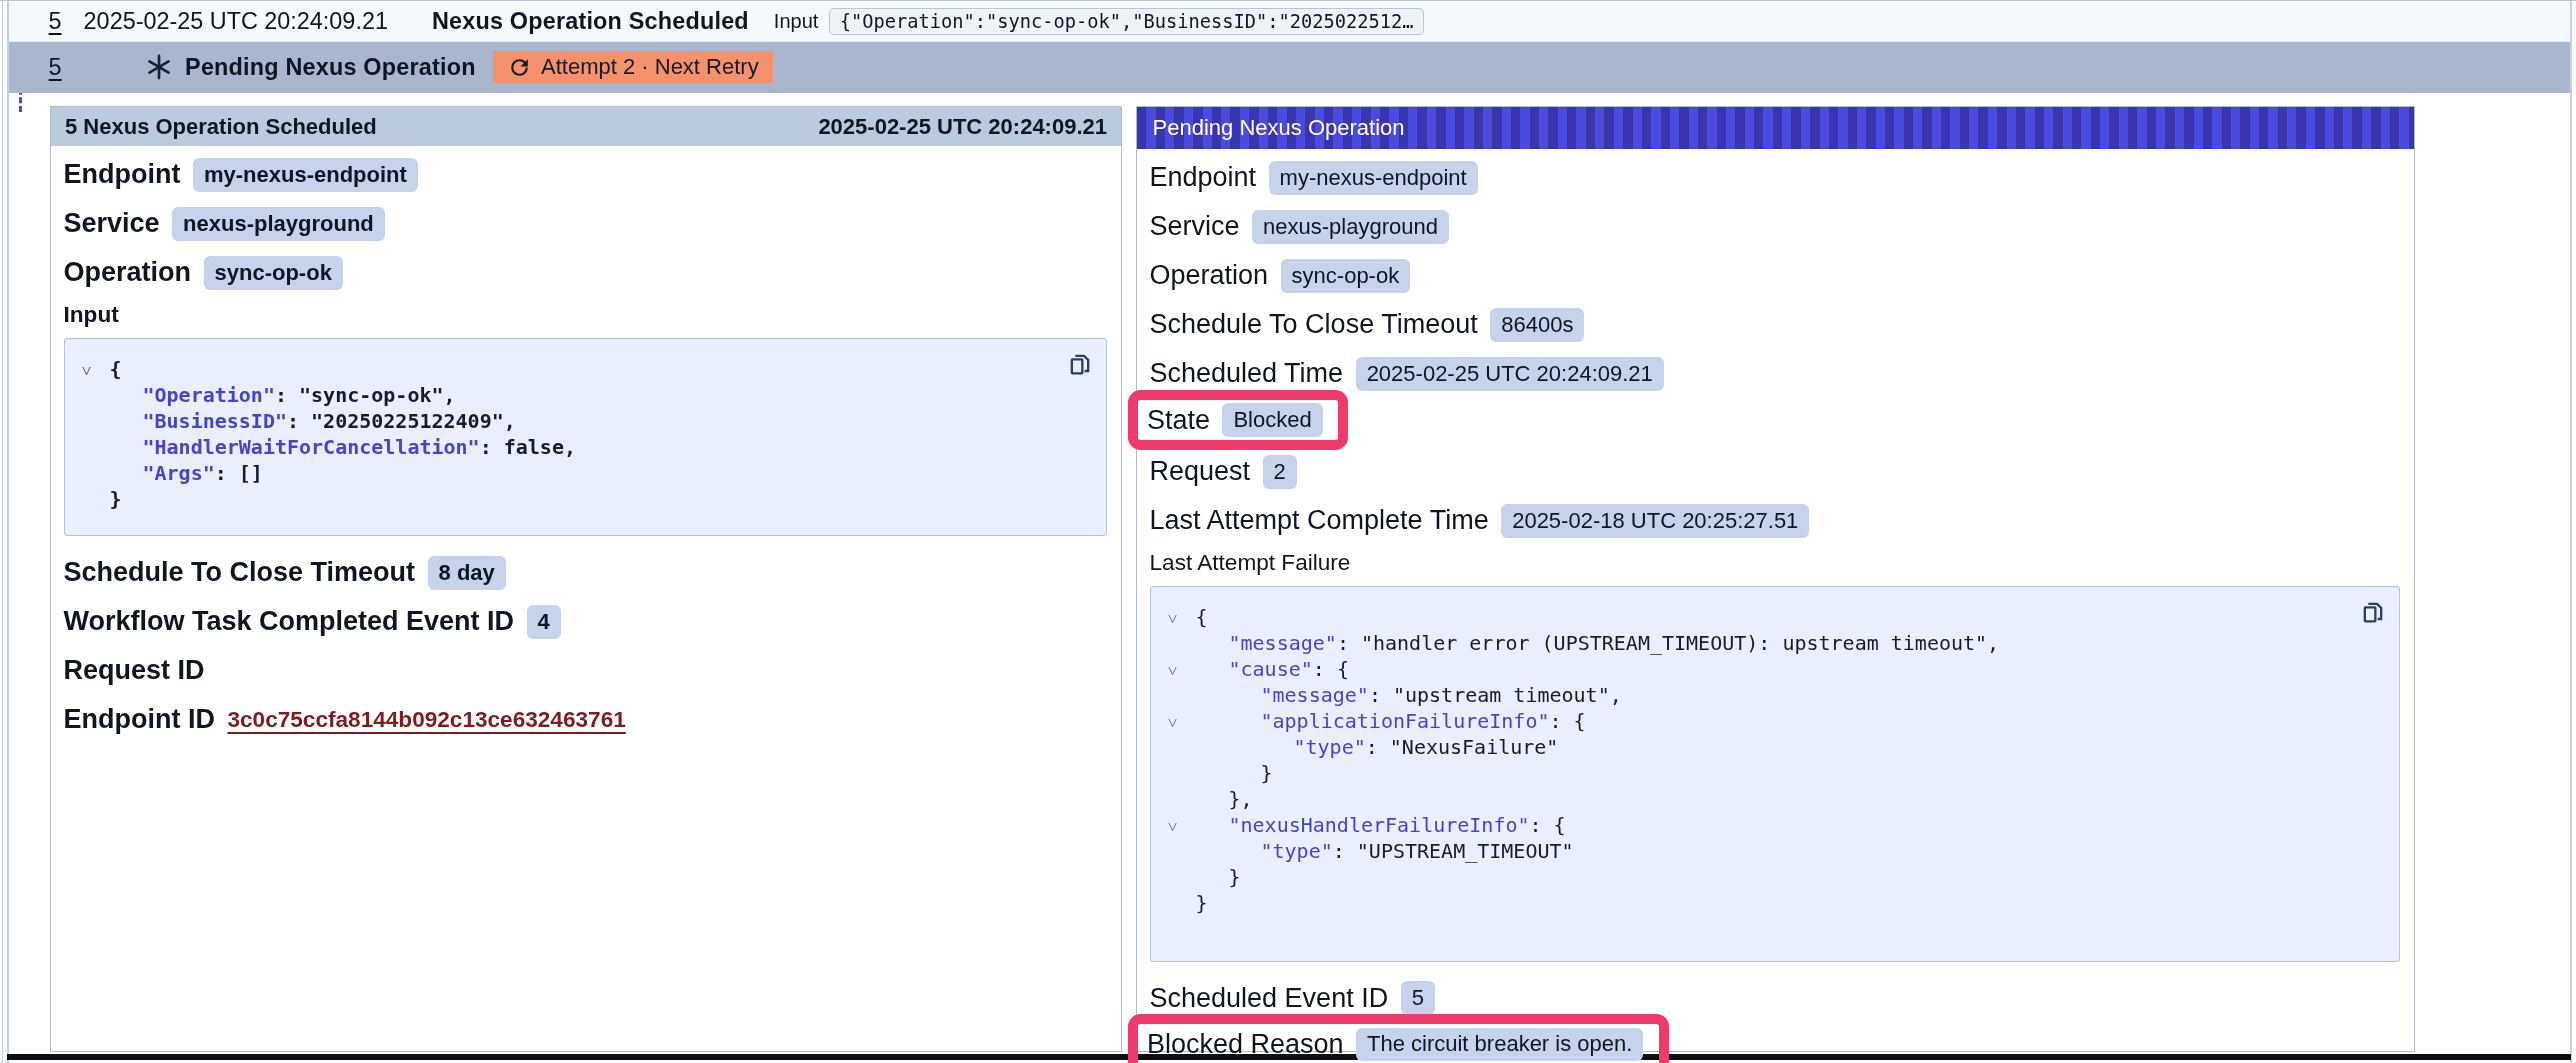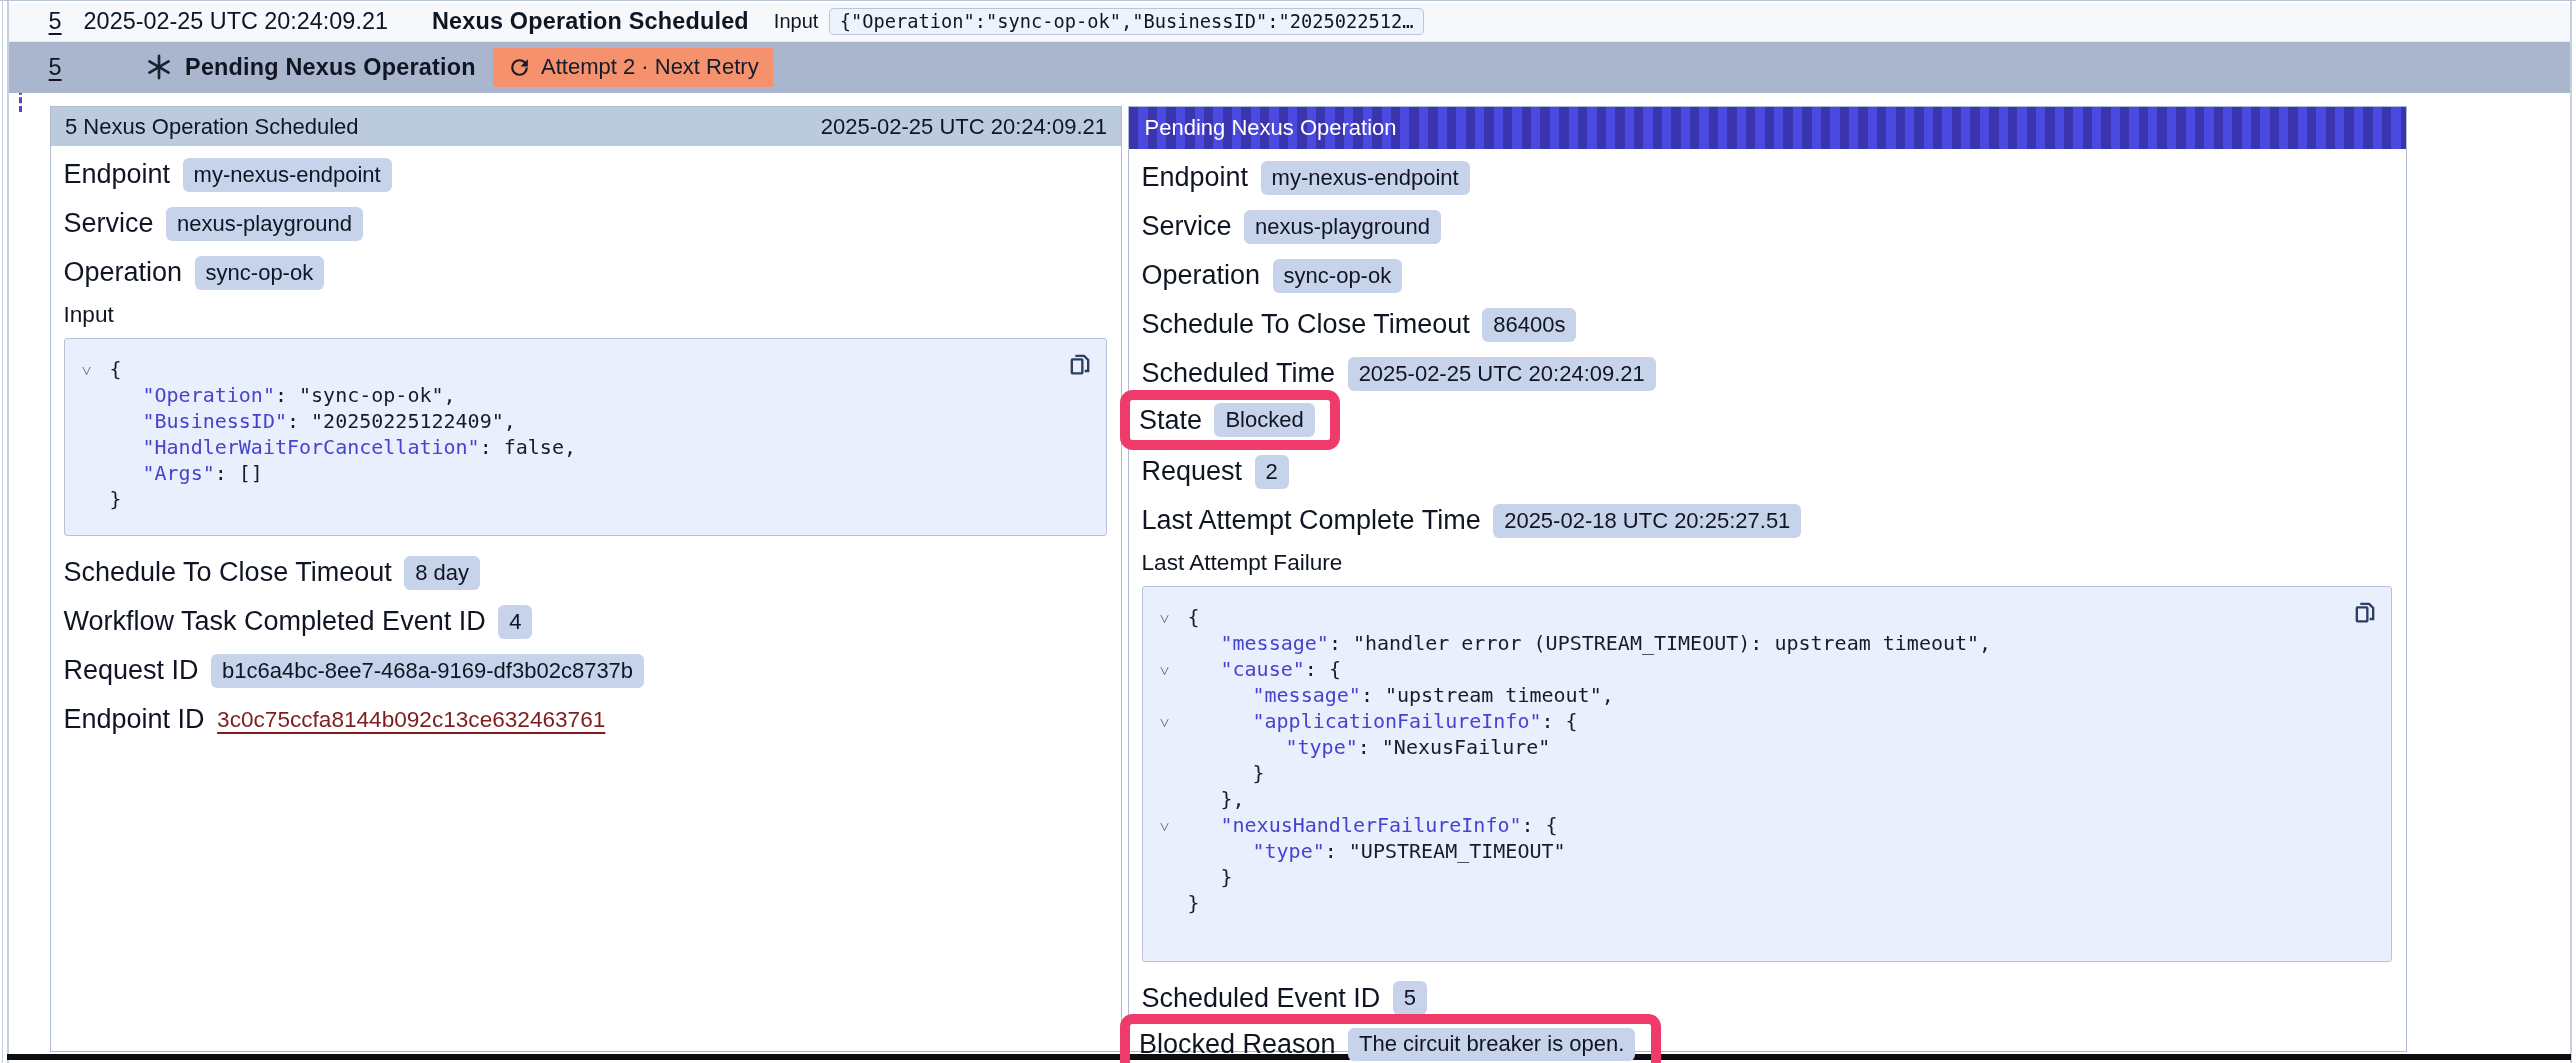--- a/index.html
+++ b/index.html
@@ -26,27 +26,27 @@
   .event-row { display:flex; align-items:center; padding-left:40px; }
   .row-scheduled { height:39px; background:#f6f8fc; border-bottom:1.6px solid #e4e9f2; }
   .row-pending { height:51px; background:#a9b6ce; margin-top:0; }
   .ev-id { font-size:23.4px; color:#0f1522; text-decoration:underline; text-underline-offset:3.9px; text-decoration-thickness:1.6px; cursor:pointer; }
   .ev-time { font-size:23.4px; margin-left:22px; }
   .ev-title { font-size:23.4px; font-weight:700; margin-left:44px; letter-spacing:0.2px; }
   .row-pending .ev-title { margin-left:12.5px; }
   .ev-input-label { font-size:20px; margin-left:25px; }
   .ev-input-chip { margin-left:11px; font-family:"DejaVu Sans Mono", monospace; font-size:18.7px; background:#eef2fb; border:1.6px solid #b8c5da; border-radius:4.7px; padding:2.3px 9.4px; max-width:616px; white-space:nowrap; overflow:hidden; }
   .asterisk-icon { margin-left:83px; width:28px; height:28px; display:inline-flex; }
-  .retry-badge { margin-left:17px; display:inline-flex; align-items:center; gap:9.4px; height:39px; padding:0 14px; background:#f5916c; border-radius:2.3px; font-size:22px; color:#141b2a; }
+  .retry-badge { margin-left:17px; display:inline-flex; align-items:center; gap:9.4px; height:32px; padding:0 14px; background:#f5916c; border-radius:2.3px; font-size:22px; color:#141b2a; }
   .retry-badge svg { width:25px; height:25px; }
 
   
   .detail { position:absolute; left:50px; top:105px; width:2515px; height:946px; display:flex; }
   .card { border:1.6px solid #aebbd0; background:#fff; height:946px; position:relative; }
-  .left-card { width:1072px; margin-right:6px; }
+  .left-card { width:1072px; margin-right:14px;font-weight:bold; }
   .right-card { width:1279px; }
   .card-header { height:39px; background:#bccade; display:flex; align-items:center; justify-content:space-between; padding:0 14px; font-size:22px; }
   .card-header.striped { height:42px; color:#fff; justify-content:flex-start; padding-left:15.6px;
     background:repeating-linear-gradient(90deg,#3b35ad 0 9.4px,#4b49e0 9.4px 18.7px); }
   .card-body { padding:9.4px 14px 0 12.5px; }
 
   .detail-row { height:39px; margin-bottom:10px; display:flex; align-items:center; position:relative; }
   .row-label { font-size:27px; margin-right:12.5px; white-space:nowrap; }
   .chip { background:#c7d3ea; border-radius:6.2px; padding:3.9px 11px; font-size:22px; white-space:nowrap; }
   .row-link { font-size:22.6px; color:#7f1d1d; text-decoration:underline; text-underline-offset:4.7px; text-decoration-thickness:2.3px; cursor:pointer; }
@@ -154,21 +154,20 @@
             <div class="detail-row">
               <span class="row-label">Schedule To Close Timeout</span>
               <span class="chip">8 day</span>
             </div>
             <div class="detail-row">
               <span class="row-label">Workflow Task Completed Event ID</span>
               <span class="chip">4</span>
             </div>
             <div class="detail-row">
               <span class="row-label">Request ID</span>
-              <span class="chip">b1c6a4bc-8ee7-468a-9169-df3b02c8737b</span>
             </div>
             <div class="detail-row">
               <span class="row-label">Endpoint ID</span>
               <a class="row-link">3c0c75ccfa8144b092c13ce632463761</a>
             </div>
           </div>
       </div>
     </section>
 
     <section class="card right-card">

